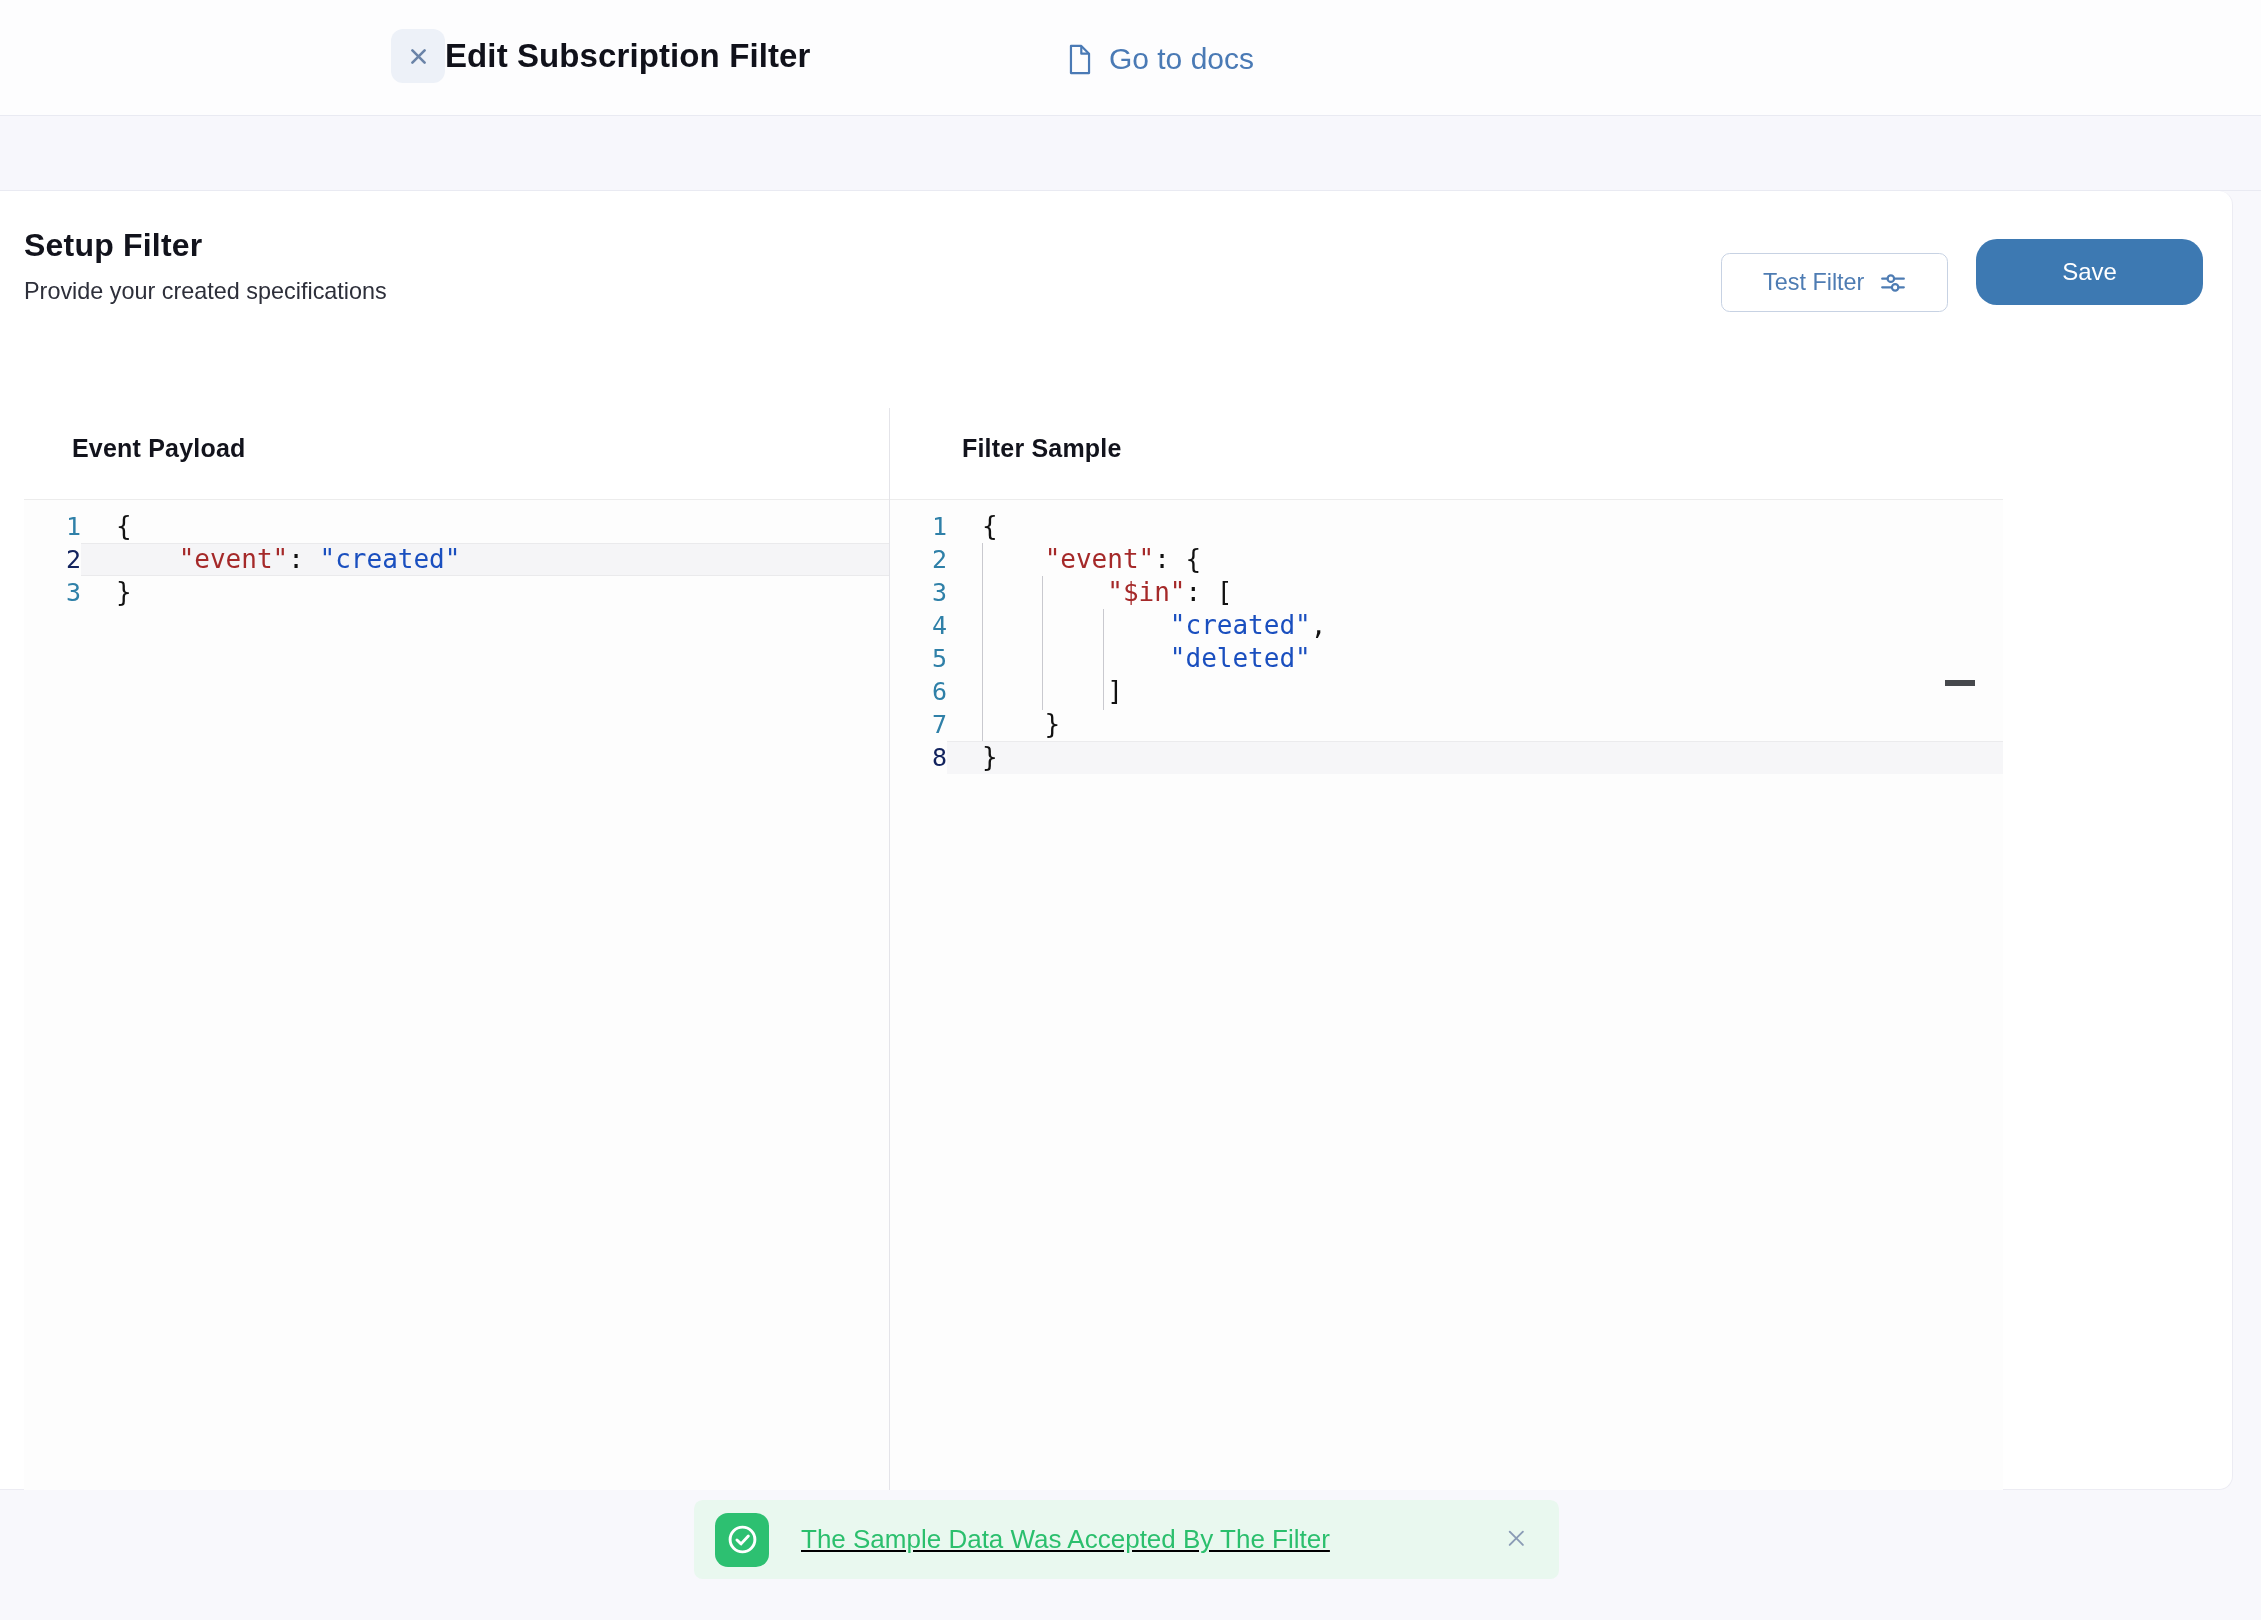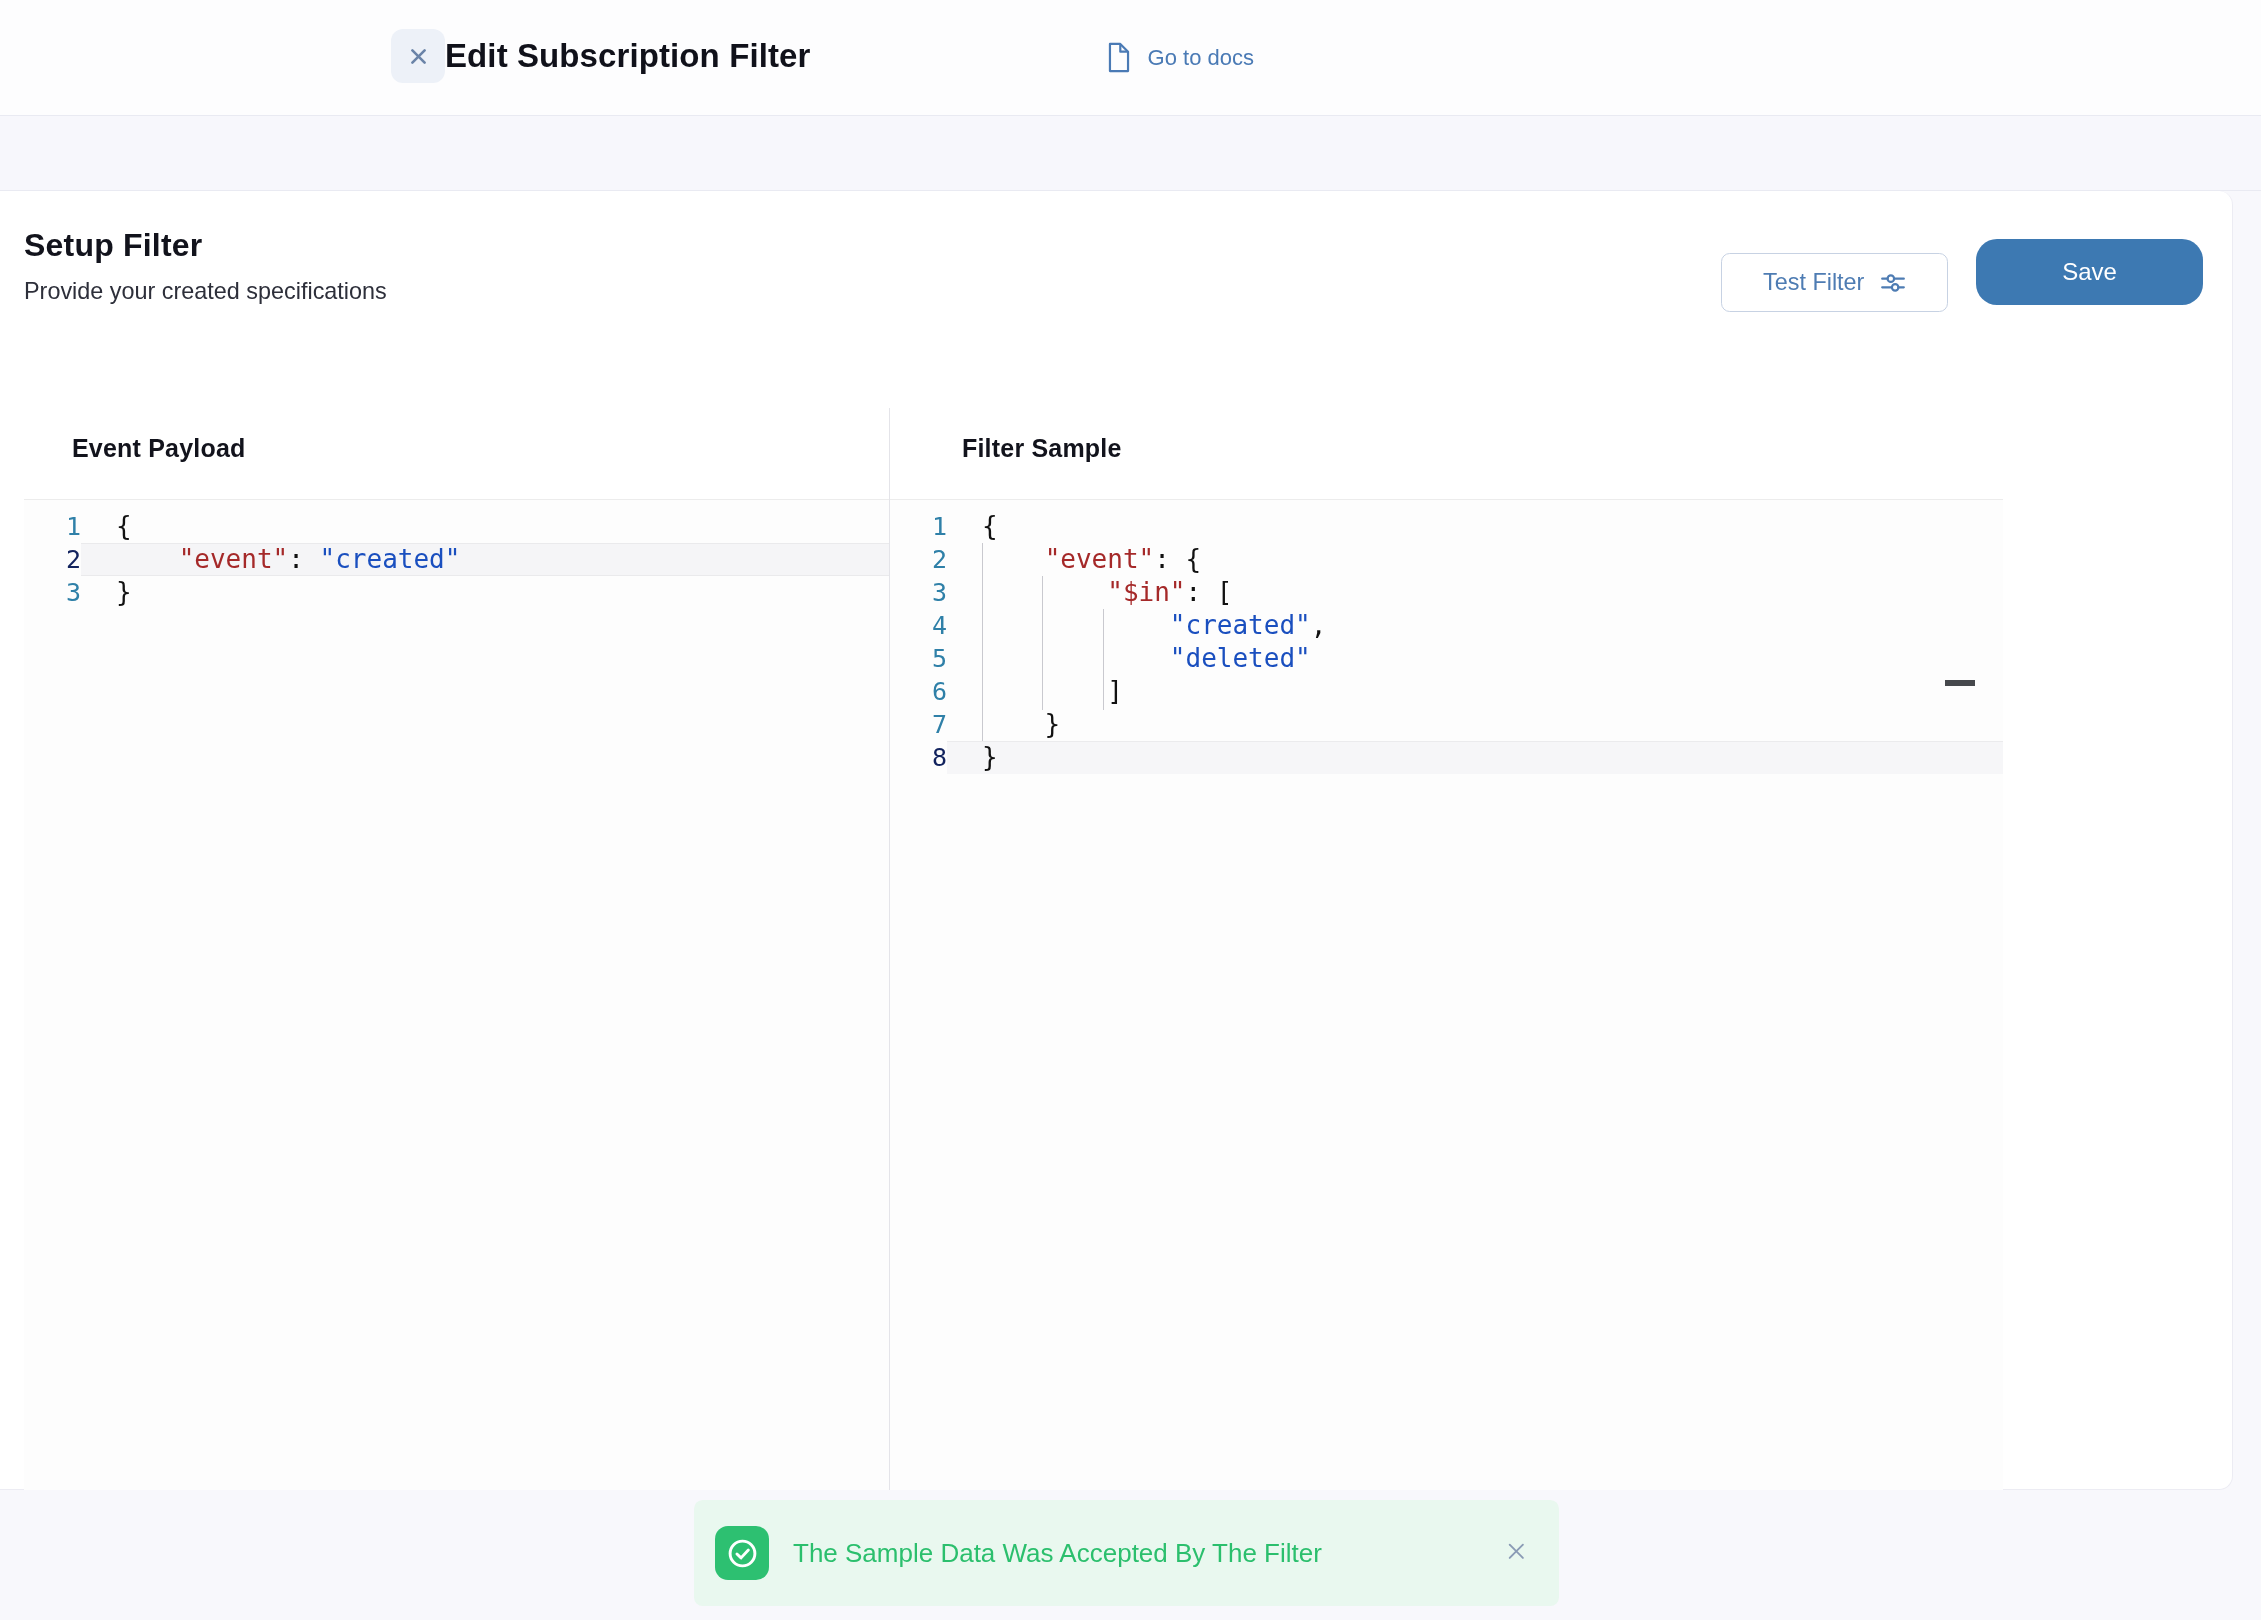--- a/index.html
+++ b/index.html
@@ -44,21 +44,21 @@
     letter-spacing: 0.1px;
     white-space: nowrap;
   }
   .docs-link {
     position: absolute;
     right: 1007px; top: 42px;
     display: flex;
     align-items: center;
     gap: 15.6px;
     color: #4a7ab5;
-    font-size: 22px;
+    font-size: 30px;
     cursor: pointer;
     white-space: nowrap;
   }
   .docs-link svg { display: block; flex: none; }
 
   
   .band {
     position: absolute;
     left: 0; top: 116px;
     width: 2261px; height: 75px;
@@ -240,27 +240,28 @@
     width: 29.5px;
     height: 6px;
     background: #46484c;
     cursor: ns-resize;
   }
 
   
   .toast {
     position: absolute;
     left: 694px; top: 1500px;
-    width: 865px; height: 106px;
+    width: 865px; height: 79px;
     background: #e9f8ef;
     border-radius: 8.7px;
     display: flex;
     align-items: center;
     padding: 0 24px 0 21px;
-    gap: 24px;
+    gap: 32px;
+    text-decoration: underline;
   }
   .toast-icon {
     width: 54px; height: 54px;
     border-radius: 13px;
     background: #2dc071;
     flex: none;
     display: flex;
     align-items: center;
     justify-content: center;
   }

